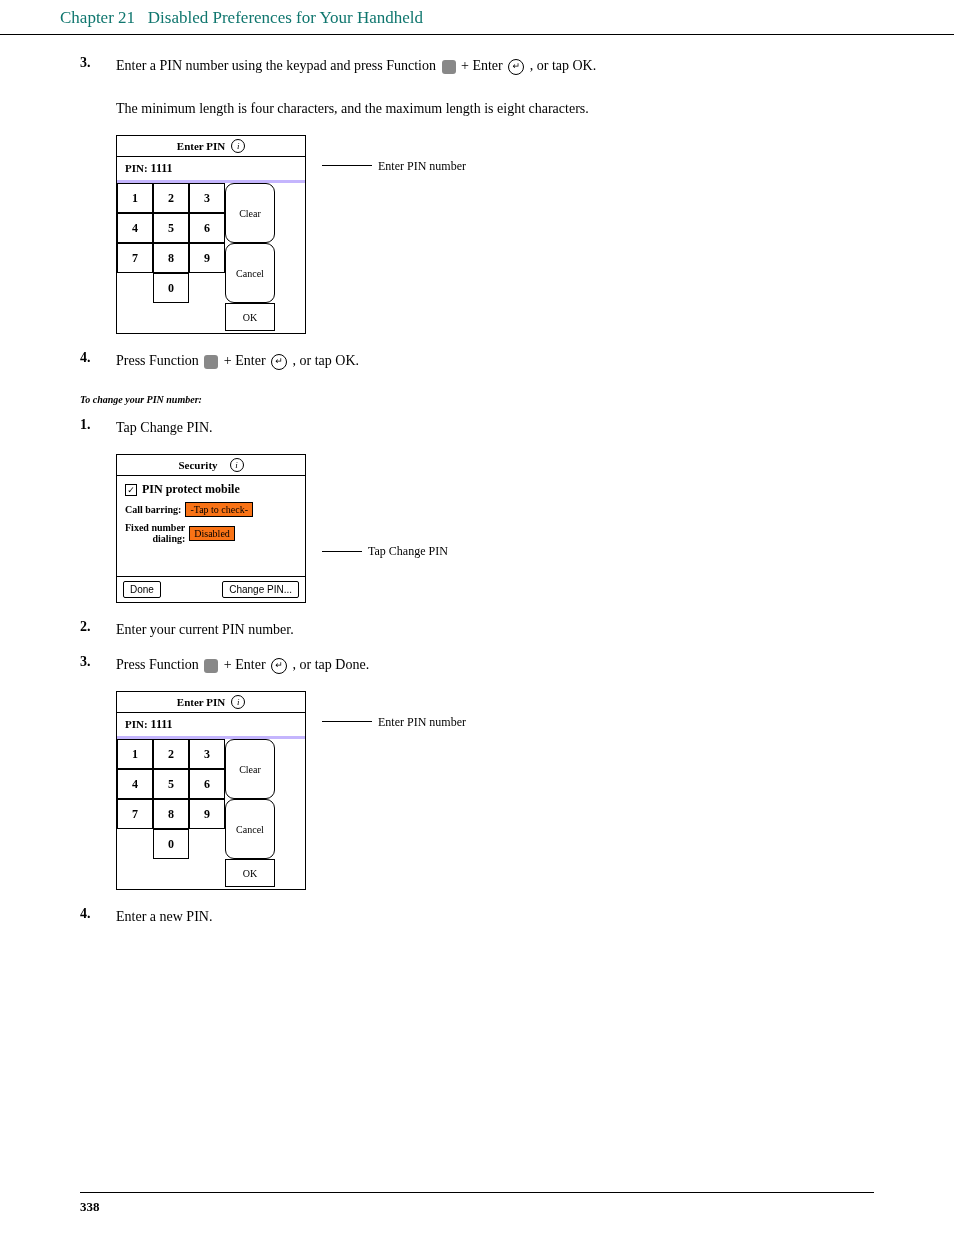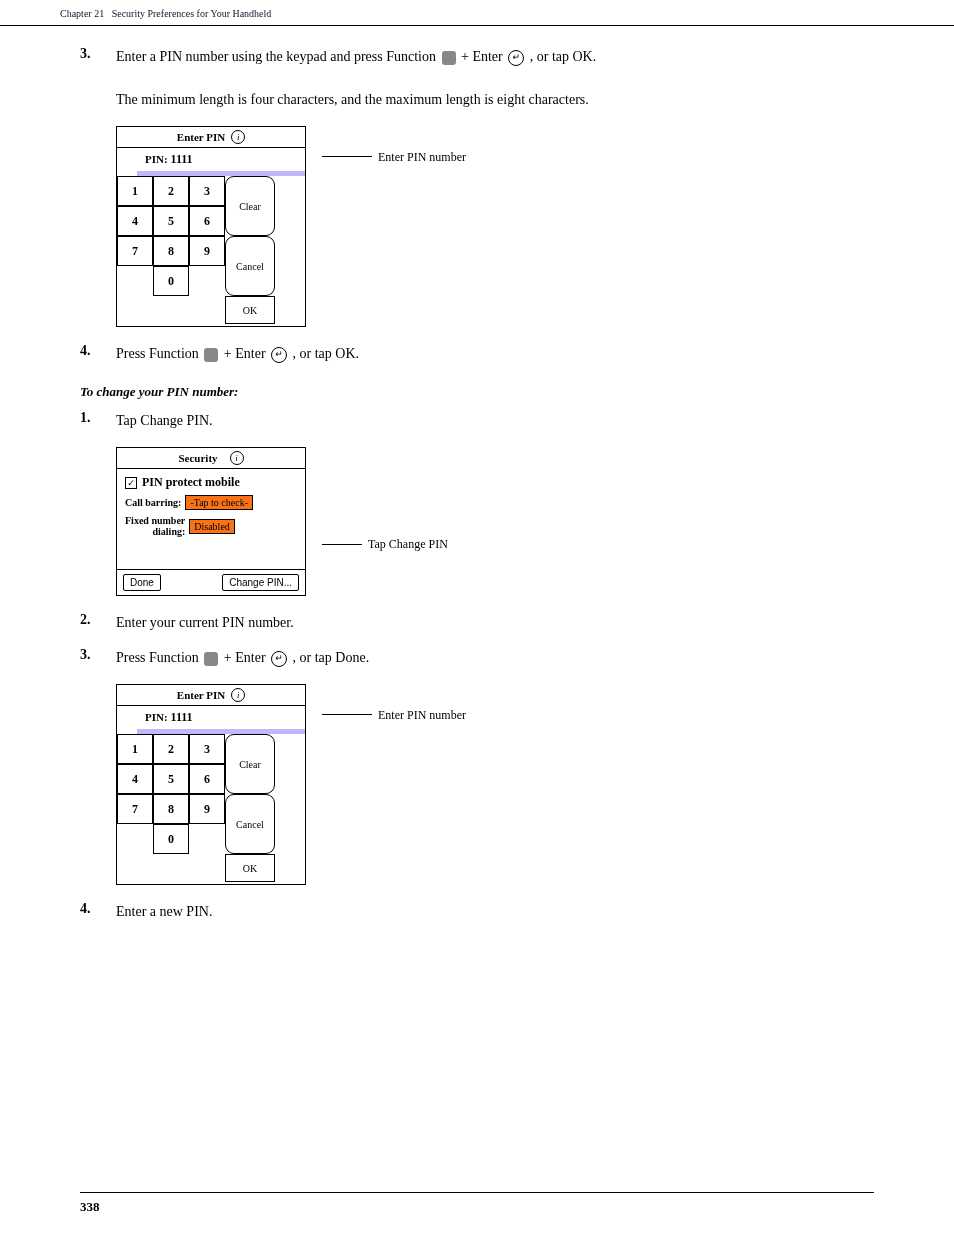--- a/index.html
+++ b/index.html
@@ -12,22 +12,22 @@
       color: #000;
       position: relative;
     }
     .page-header {
       border-bottom: 1px solid #000;
       padding: 8px 60px 6px 60px;
       display: flex;
       align-items: center;
     }
     .page-header-text {
-      font-size: 10px;
-      color: #0f172a;
+      font-size: 17px;
+      color: #0f766e;
     }
     .page-content {
       padding: 20px 80px 40px 80px;
     }
     .step-item {
       display: flex;
       margin-bottom: 14px;
       align-items: flex-start;
     }
     .step-number {
@@ -85,22 +85,21 @@
       align-items: center;
       justify-content: center;
       font-size: 9px;
       font-style: italic;
       font-family: serif;
     }
     .pin-display {
       padding: 4px 8px;
       font-size: 12px;
       font-weight: bold;
-      border-bottom: 5px solid #c4b5fd;
-      margin-left: 20px;
+      border-bottom: 3px solid #c4b5fd;
     }
     .pin-display span {
       font-size: 11px;
     }
     .kcell {
       border: 1px solid #000;
       width: 36px;
       height: 30px;
       display: flex;
       align-items: center;
@@ -134,21 +133,21 @@
       margin-right: 8px;
     }
     .annotation-text {
       font-size: 12px;
     }
     
     .section-heading {
       margin: 20px 0 10px 0;
     }
     .section-heading-text {
-      font-size: 13px;
+      font-size: 10px;
       font-weight: bold;
       font-style: italic;
       margin-top: 8px;
     }
     
     .security-widget-container {
       margin: 16px 0 16px 36px;
       display: flex;
       align-items: flex-start;
       gap: 16px;
@@ -257,21 +256,21 @@
       font-size: 9px;
       vertical-align: middle;
       margin: 0 2px;
     }
   </style>
 </head>
 <body>
 
 <div class="page-header">
   <span class="page-header-text">Chapter 21</span>
-  <span class="page-header-text">&nbsp;&nbsp;&nbsp;<span>Security Preferences for Your Handheld</span></span>
+  <span class="page-header-text">&nbsp;&nbsp;&nbsp;<span>Disabled Preferences for Your Handheld</span></span>
 </div>
 
 <div class="page-content">
 
   <div class="step-item">
     <span class="step-number">3.</span>
     <div class="step-text">
       <p>
         <span>Enter a PIN number using the keypad and press Function</span>
         <span class="function-icon"></span>

